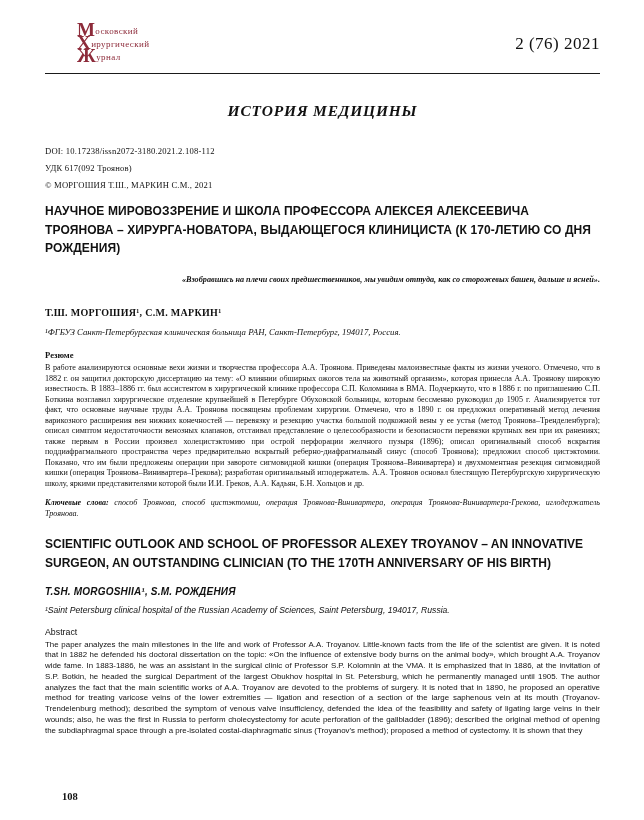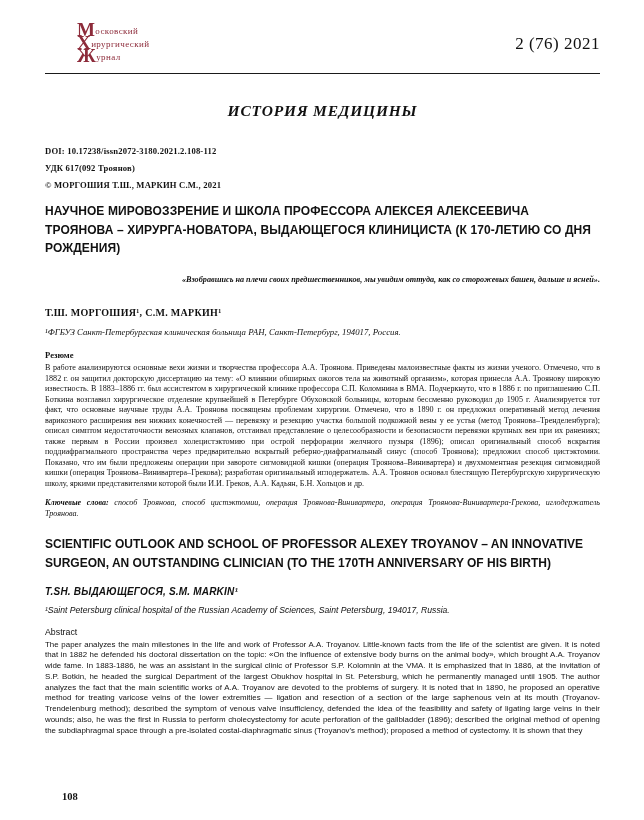--- a/index.html
+++ b/index.html
@@ -22,21 +22,21 @@
   .logo-initial { font-size: 19px; font-weight: bold; vertical-align: -2px; }
   .issue { font-size: 17px; margin-top: 10px; letter-spacing: 0.5px; }
   .header-rule { border: none; border-top: 1.6px solid #1a1a1a; margin-top: 10px; }
   
   .section-heading {
     text-align: center; font-weight: bold; font-style: italic;
     font-size: 15.5px; letter-spacing: 0.8px; margin-top: 28px;
   }
   
   .meta { margin-top: 26px; }
-  .meta-line { font-weight: bold; font-size: 8.6px; margin-bottom: 7px; letter-spacing: 0.2px; }
+  .meta-line { font-weight: normal; font-size: 8.6px; margin-bottom: 7px; letter-spacing: 0.2px; }
   
   .title-ru {
     font-family: "Liberation Sans", sans-serif;
     font-weight: bold; font-size: 12px; line-height: 1.55;
     margin-top: 12px; letter-spacing: 0.1px;
   }
   
   .epigraph-block { margin-top: 16px; text-align: right; font-style: italic; font-weight: bold; }
   .epigraph { font-size: 8.2px; line-height: 1.4; }
   .epigraph-author { font-size: 8.2px; margin-top: 2px; }
@@ -112,21 +112,21 @@
 
   <div class="abstract-label-ru">Резюме</div>
   <div class="abstract-ru">В работе анализируются основные вехи жизни и творчества профессора А.А. Троянова. Приведены малоизвестные факты из жизни ученого. Отмечено, что в 1882 г. он защитил докторскую диссертацию на тему: «О влиянии обширных ожогов тела на животный организм», которая принесла А.А. Троянову широкую известность. В 1883–1886 гг. был ассистентом в хирургической клинике профессора С.П. Коломнина в ВМА. Подчеркнуто, что в 1886 г. по приглашению С.П. Боткина возглавил хирургическое отделение крупнейшей в Петербурге Обуховской больницы, которым бессменно руководил до 1905 г. Анализируется тот факт, что основные научные труды А.А. Троянова посвящены проблемам хирургии. Отмечено, что в 1890 г. он предложил оперативный метод лечения варикозного расширения вен нижних конечностей — перевязку и резекцию участка большой подкожной вены у ее устья (метод Троянова–Тренделенбурга); описал симптом недостаточности венозных клапанов, отстаивал представление о целесообразности и безопасности перевязки крупных вен при их ранениях; также первым в России произвел холецистэктомию при острой перфорации желчного пузыря (1896); описал оригинальный способ вскрытия поддиафрагмального пространства через предварительно вскрытый реберно-диафрагмальный синус (способ Троянова); предложил способ цистэктомии. Показано, что им были предложены операции при завороте сигмовидной кишки (операция Троянова–Винивартера) и двухмоментная резекция сигмовидной кишки (операция Троянова–Винивартера–Грекова); разработан оригинальный иглодержатель. А.А. Троянов основал блестящую Петербургскую хирургическую школу, яркими представителями которой были И.И. Греков, А.А. Кадьян, Б.Н. Хольцов и др.</div>
 
   <div class="keywords-line">
     <span class="kw-label">Ключевые слова:</span>
     <span>способ Троянова, способ цистэктомии, операция Троянова-Винивартера, операция Троянова-Винивартера-Грекова, иглодержатель Троянова.</span>
   </div>
 
   <div class="title-en">SCIENTIFIC OUTLOOK AND SCHOOL OF PROFESSOR ALEXEY TROYANOV – AN INNOVATIVE SURGEON, AN OUTSTANDING CLINICIAN (TO THE 170TH ANNIVERSARY OF HIS BIRTH)</div>
-  <div class="authors-en">T.SH. ВЫДАЮЩЕГОСЯ, S.M. MARKIN¹</div>
+  <div class="authors-en">T.SH. MORGOSHIIA¹, S.M. РОЖДЕНИЯ</div>
   <div class="affiliation-en">¹Saint Petersburg clinical hospital of the Russian Academy of Sciences, Saint Petersburg, 194017, Russia.</div>
 
   <div class="abstract-label-en">Abstract</div>
   <div class="abstract-en">The paper analyzes the main milestones in the life and work of Professor A.A. Troyanov. Little-known facts from the life of the scientist are given. It is noted that in 1882 he defended his doctoral dissertation on the topic: «On the influence of extensive body burns on the animal body», which brought A.A. Troyanov wide fame. In 1883-1886, he was an assistant in the surgical clinic of Professor S.P. Kolomnin at the VMA. It is emphasized that in 1886, at the invitation of S.P. Botkin, he headed the surgical Department of the largest Obukhov hospital in St. Petersburg, which he permanently managed until 1905. The author analyzes the fact that the main scientific works of A.A. Troyanov are devoted to the problems of surgery. It is noted that in 1890, he proposed an operative method for treating varicose veins of the lower extremities — ligation and resection of a section of the large saphenous vein at its mouth (Troyanov-Trendelenburg method); described the symptom of venous valve insufficiency, defended the idea of the feasibility and safety of ligating large veins in their wounds; also, he was the first in Russia to perform cholecystectomy for acute perforation of the gallbladder (1896); described the original method of opening the subdiaphragmal space through a pre-isolated costal-diaphragmatic sinus (Troyanov's method); proposed a method of cystectomy. It is shown that they</div>
 
   <div class="page-number">108</div>
 
 </div>
 
 </body></html>

